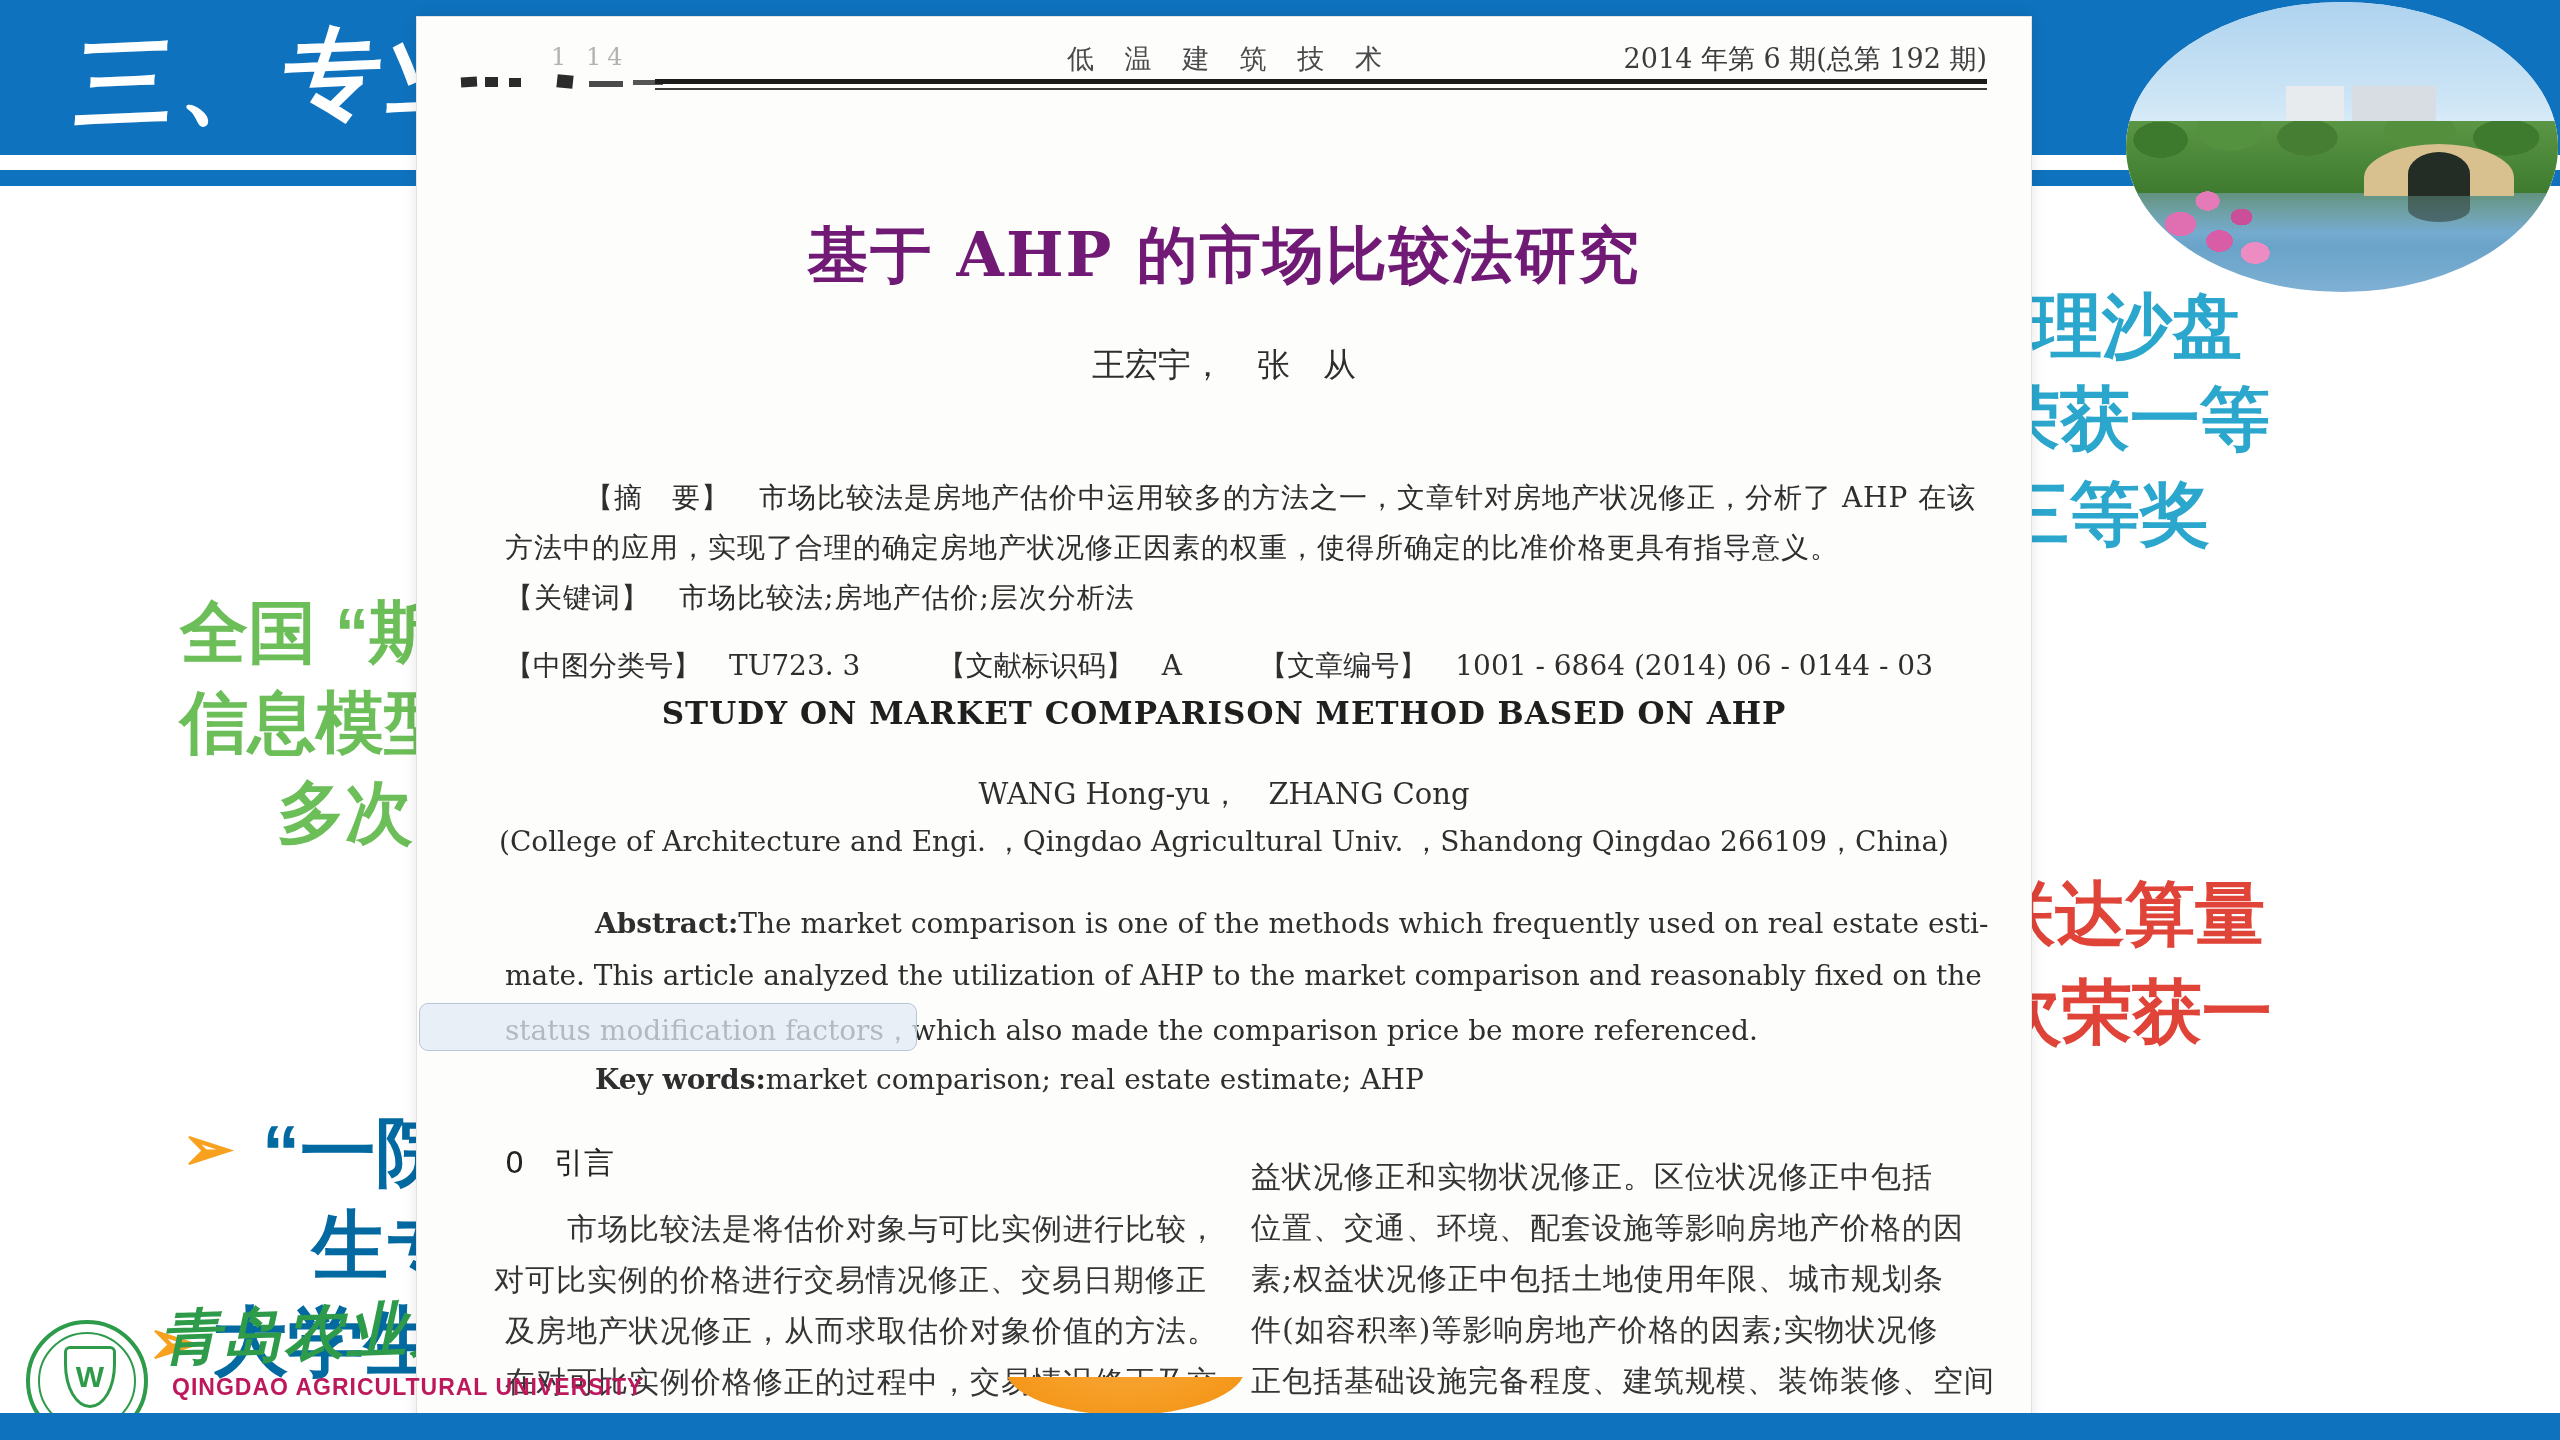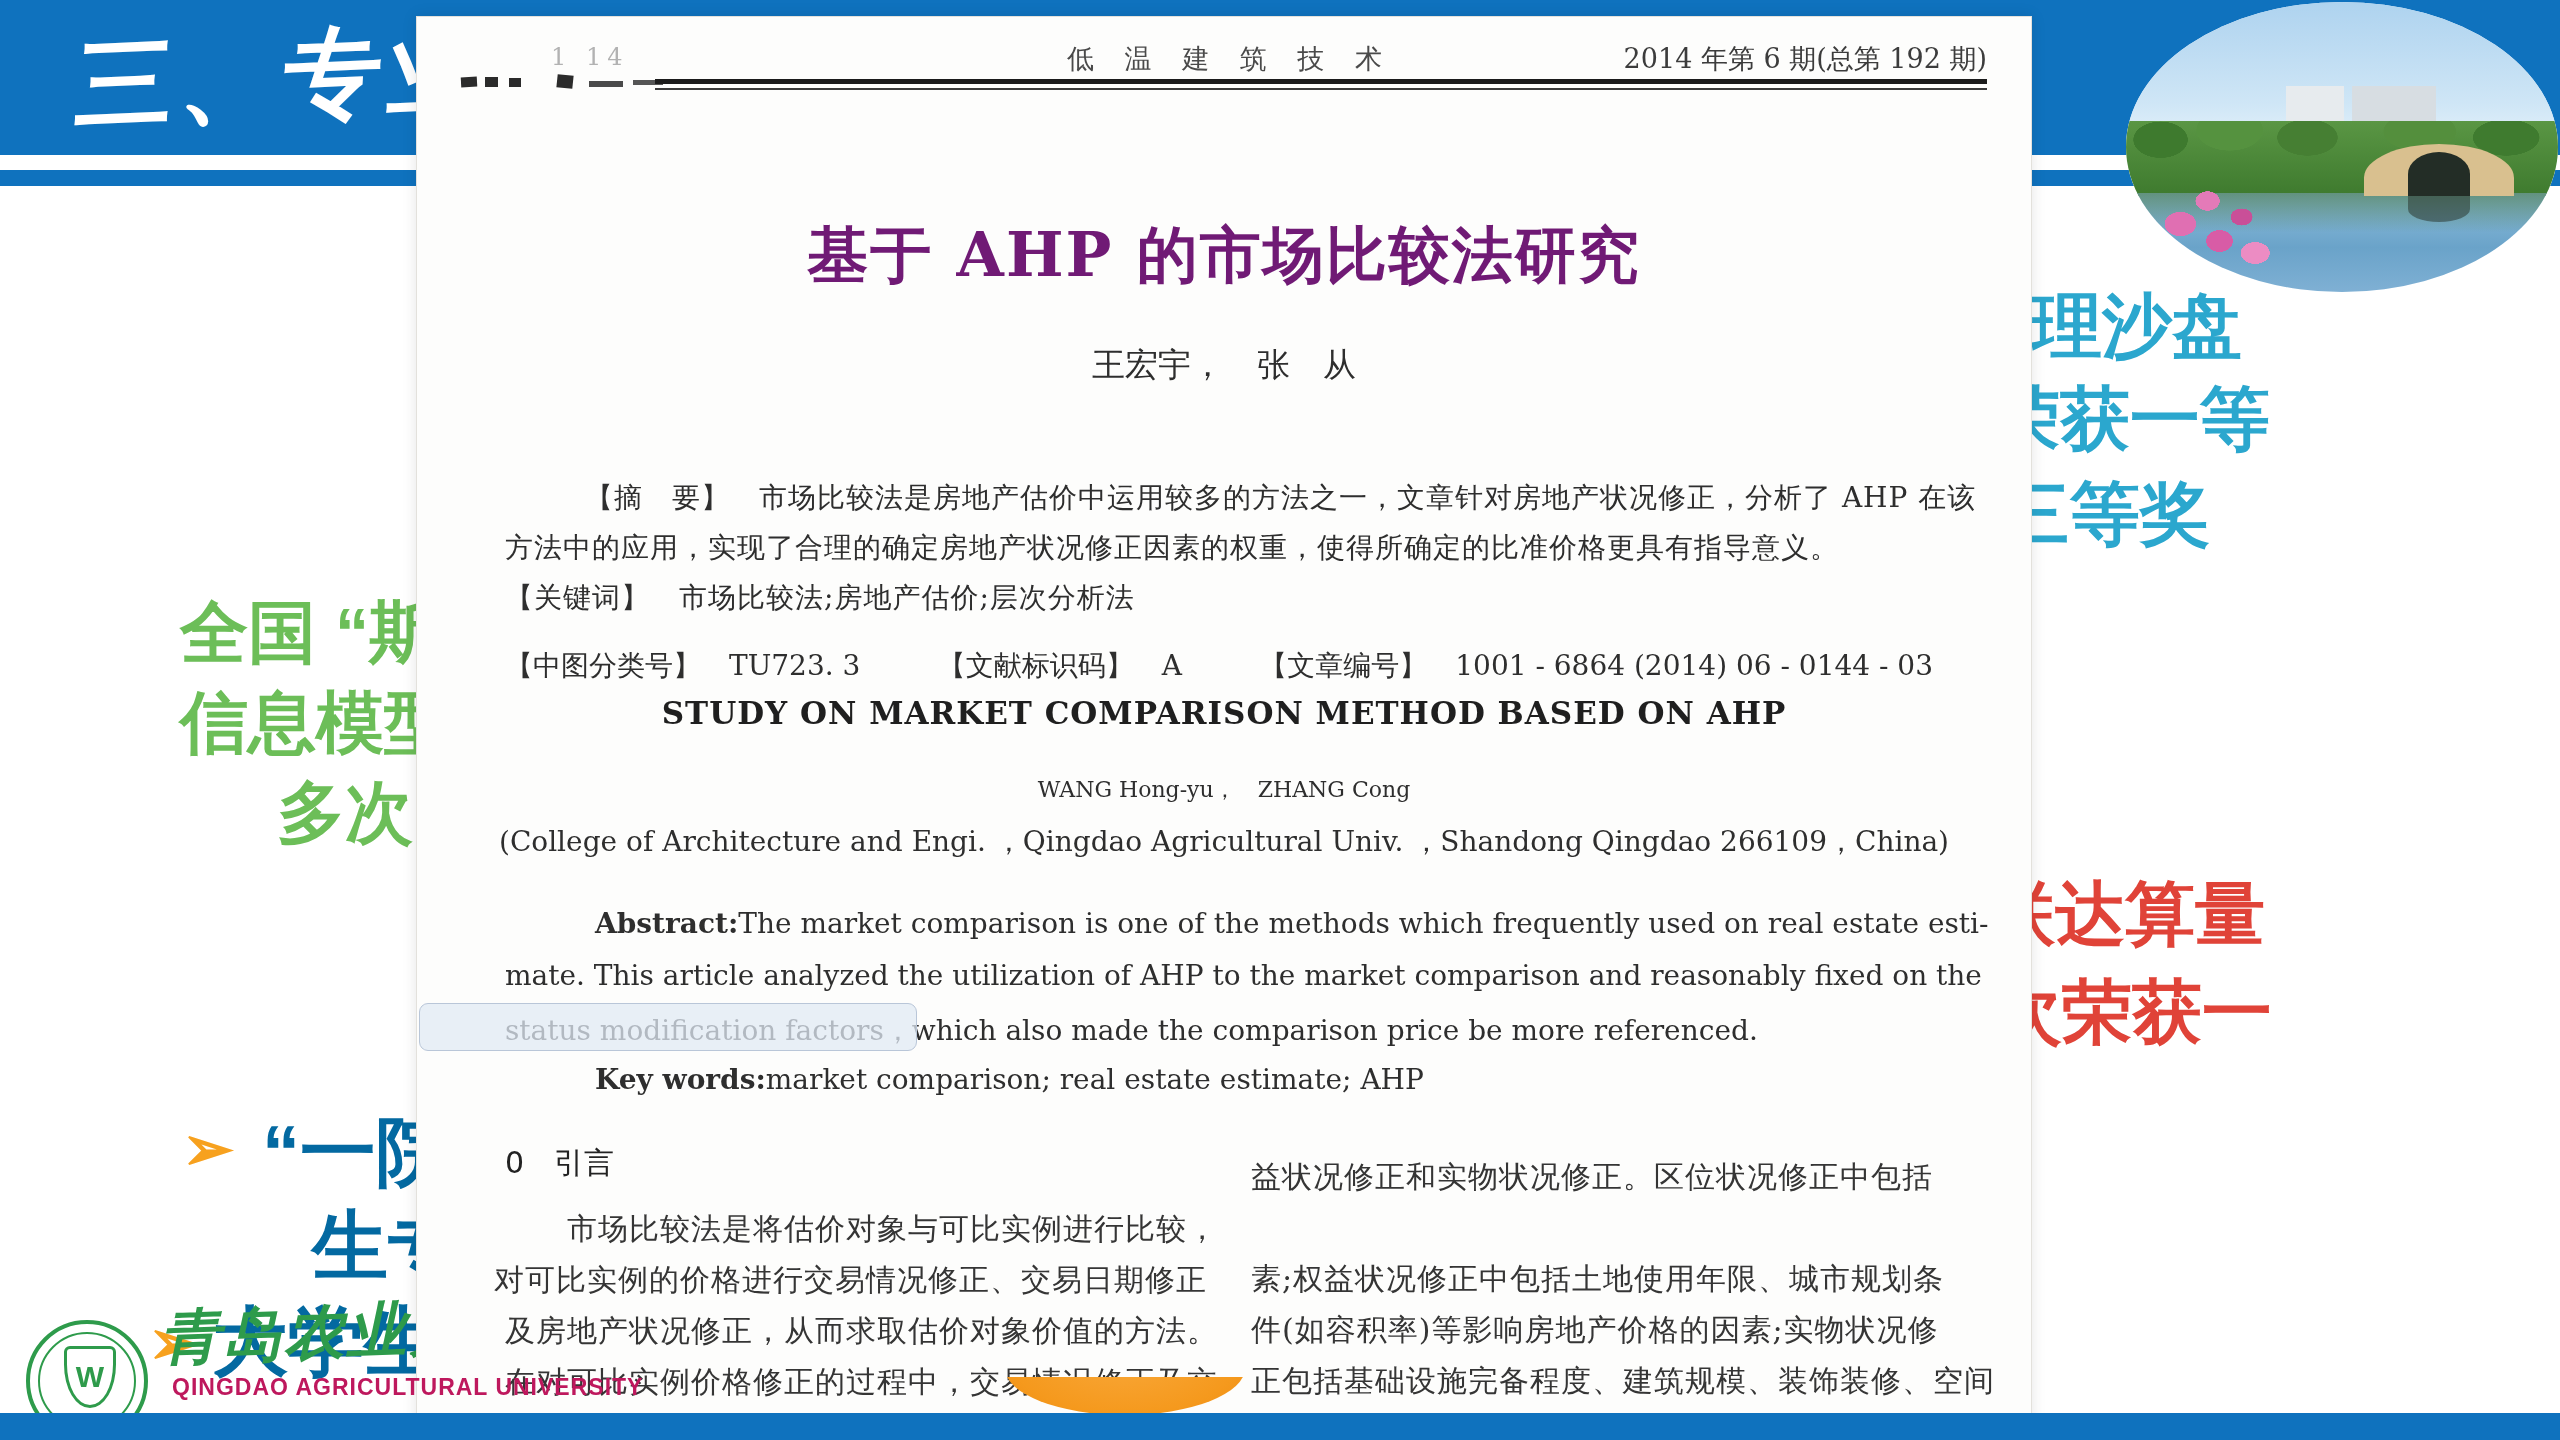--- a/index.html
+++ b/index.html
@@ -83,21 +83,21 @@
   .rule-thin{left:238px;top:71px;width:1332px;height:2px;background:#3a3a3a;}
   .journal-name{left:650px;top:24px;font-size:27px;color:#4a4a4a;word-spacing:10px;letter-spacing:6px;}
   .journal-issue{left:1180px;top:24px;width:390px;text-align:right;font-size:27px;color:#3c3c3c;}
   .p-center{left:0;width:1614px;text-align:center;}
   .p-title{top:198px;font-size:61px;font-weight:600;color:#701a75;letter-spacing:2px;}
   .p-authors{top:326px;font-size:33px;}
   .p-affil{top:376px;font-size:27px;}
   .cn-line{font-size:28px;letter-spacing:1px;}
   .class-row{left:88px;top:610px;width:1428px;display:flex;justify-content:space-between;font-size:28px;margin-top:20px;}
   .en-title{top:678px;font-size:31px;font-weight:bold;letter-spacing:1px;color:#1f1f1f;}
-  .en-authors{top:758px;font-size:22px;}
+  .en-authors{top:758px;font-size:29px;}
   .en-affil{top:806px;font-size:28px;}
   .en-line{font-size:28px;}
   .bold{font-weight:bold;}
   .sel-overlay{left:2px;top:986px;width:496px;height:46px;border-radius:9px;
         background:rgba(224,233,244,.74);border:1px solid #b9c6d8;}
   .sec-heading{left:88px;top:1126px;font-size:30px;font-weight:normal;font-family:"DejaVu Sans",sans-serif;color:#222;}
   .body-line{font-size:30px;letter-spacing:1px;color:#353535;}
 </style>
 </head>
 <body>
@@ -175,20 +175,21 @@
     </div>
 
     <div class="abs sec-heading">0　引言</div>
 
     <div class="abs body-line" style="left:88px;top:1192px;">　　市场比较法是将估价对象与可比实例进行比较，</div>
     <div class="abs body-line" style="left:77px;top:1243px;">对可比实例的价格进行交易情况修正、交易日期修正</div>
     <div class="abs body-line" style="left:88px;top:1294px;">及房地产状况修正，从而求取估价对象价值的方法。</div>
     <div class="abs body-line" style="left:88px;top:1345px;">在对可比实例价格修正的过程中，交易情况修正及交</div>
 
     <div class="abs body-line" style="left:834px;top:1140px;">益状况修正和实物状况修正。区位状况修正中包括</div>
+    <div class="abs body-line" style="left:834px;top:1191px;">位置、交通、环境、配套设施等影响房地产价格的因</div>
     <div class="abs body-line" style="left:834px;top:1242px;">素;权益状况修正中包括土地使用年限、城市规划条</div>
     <div class="abs body-line" style="left:834px;top:1293px;">件(如容积率)等影响房地产价格的因素;实物状况修</div>
     <div class="abs body-line" style="left:834px;top:1344px;">正包括基础设施完备程度、建筑规模、装饰装修、空间</div>
   </div>
 
   <div class="abs oval">
     <div class="sky"></div>
     <div class="buildings"></div>
     <div class="trees"></div>
     <div class="water"></div>

